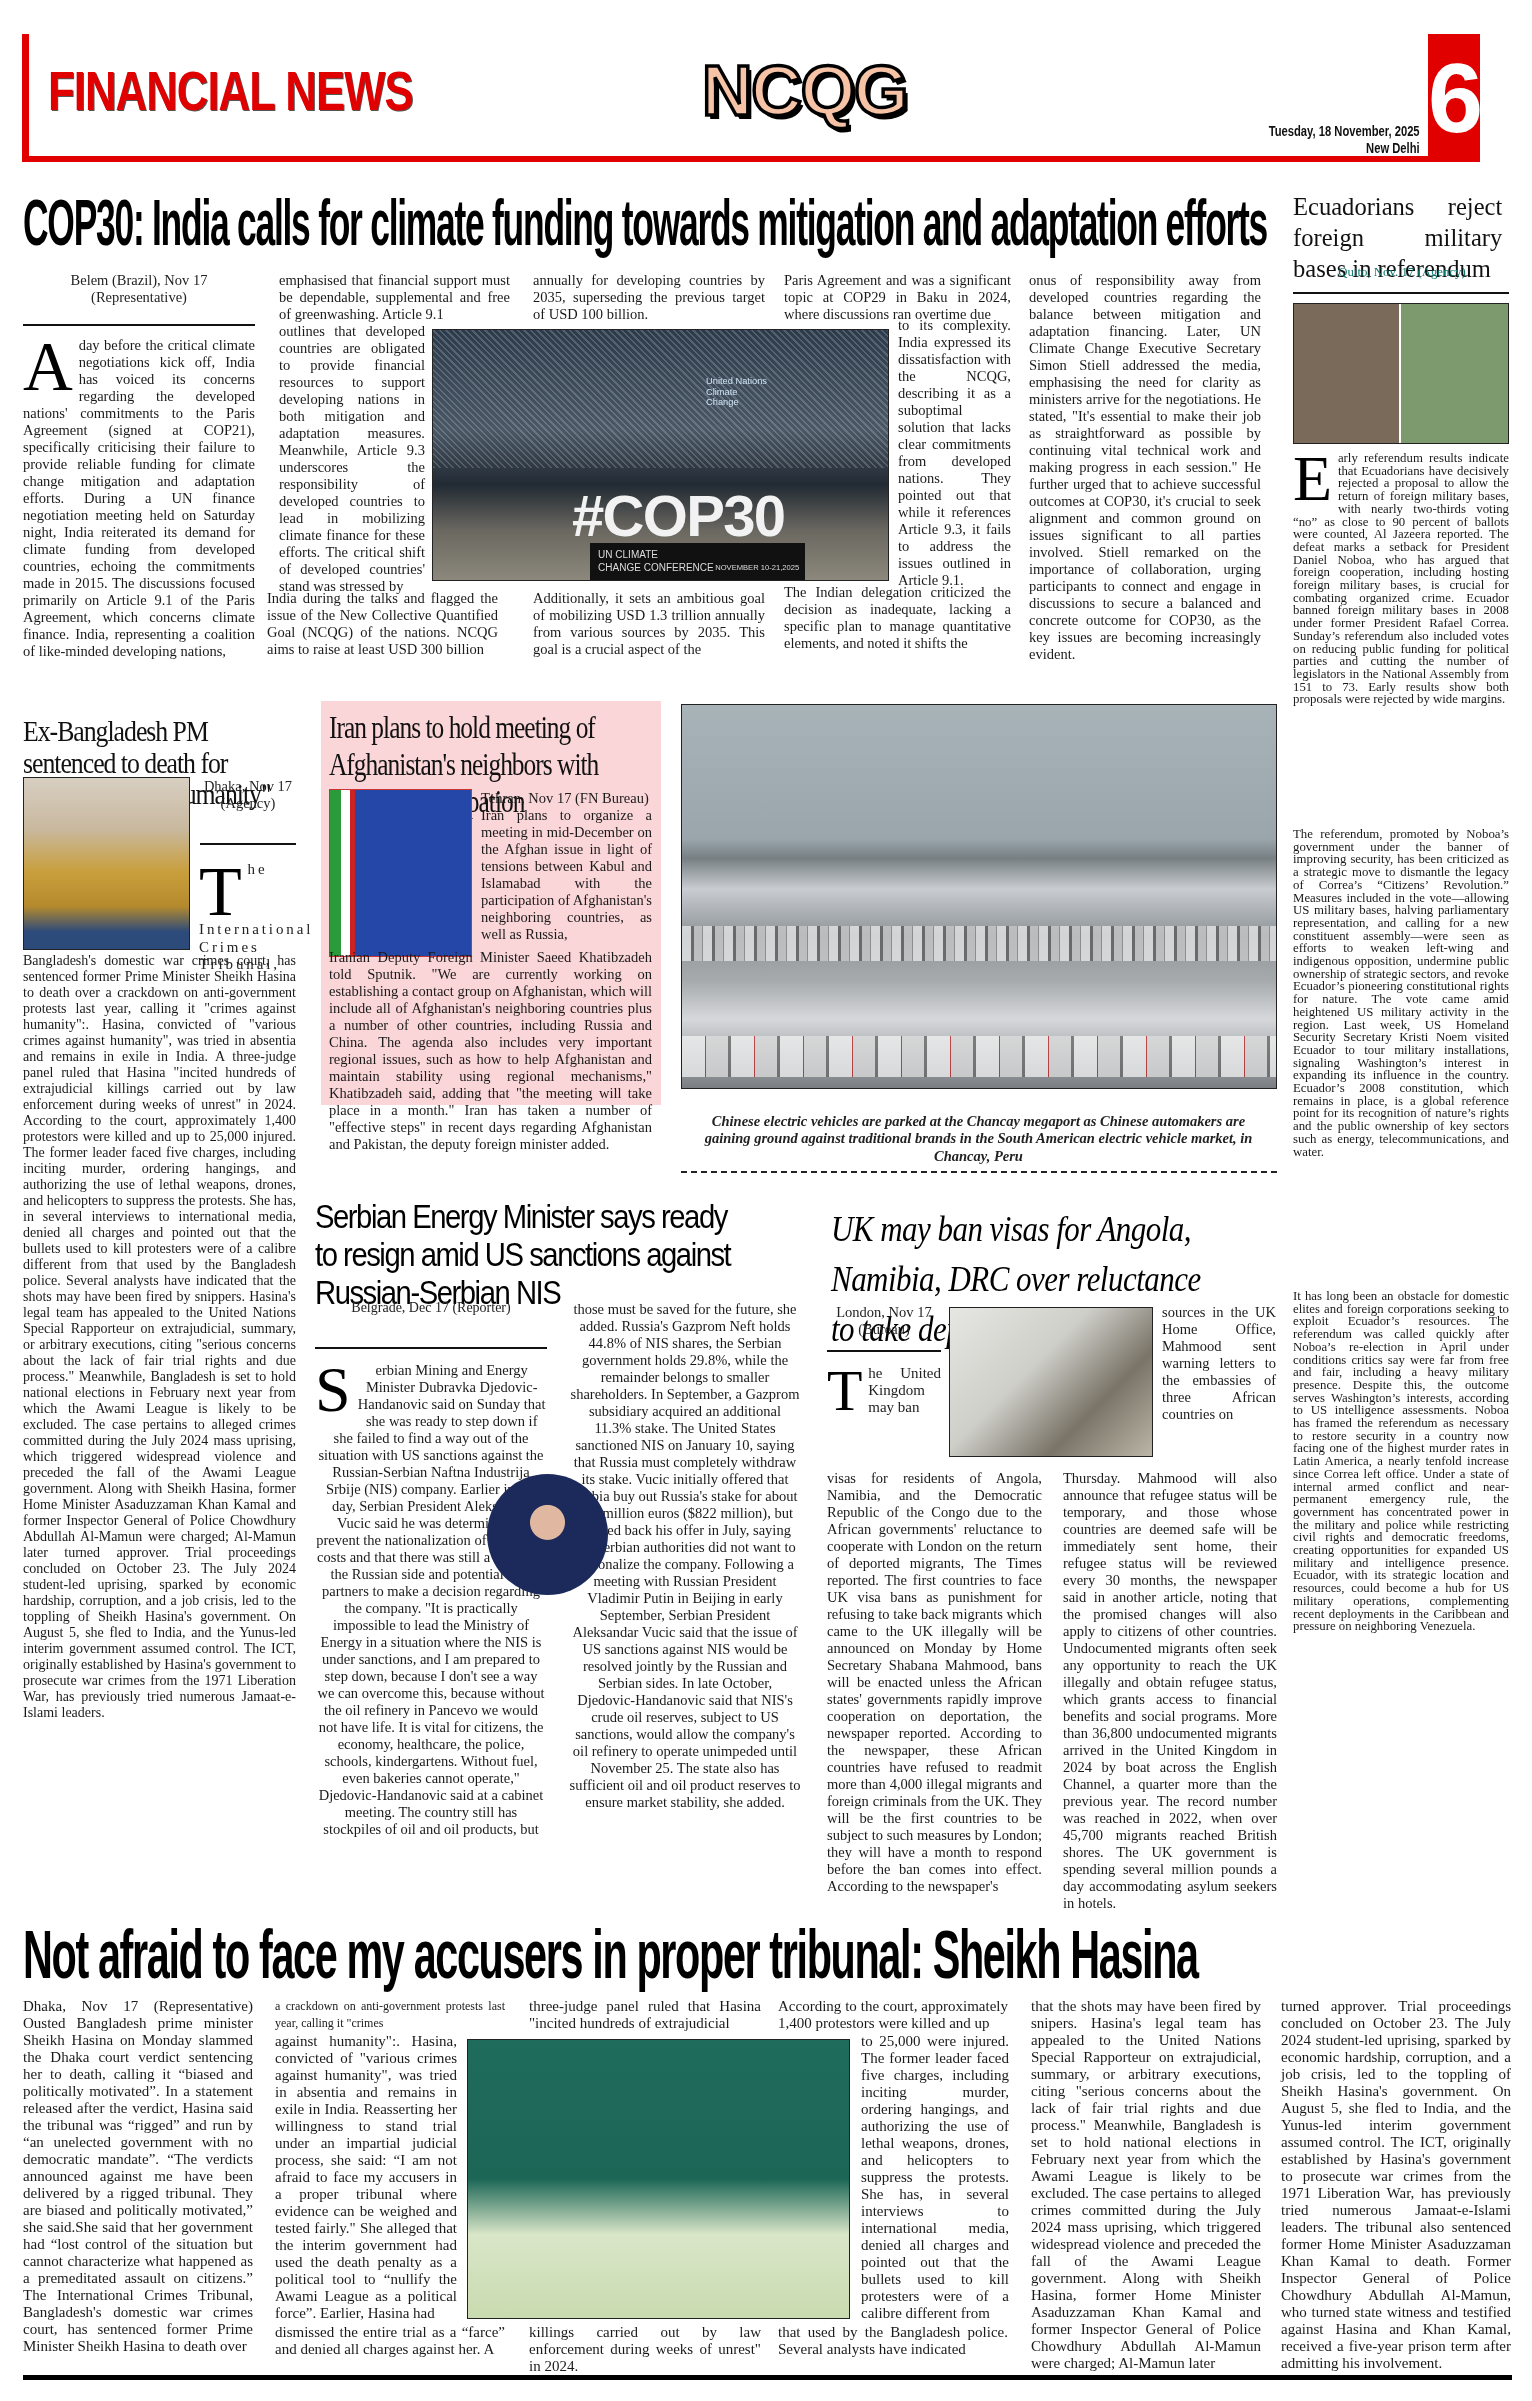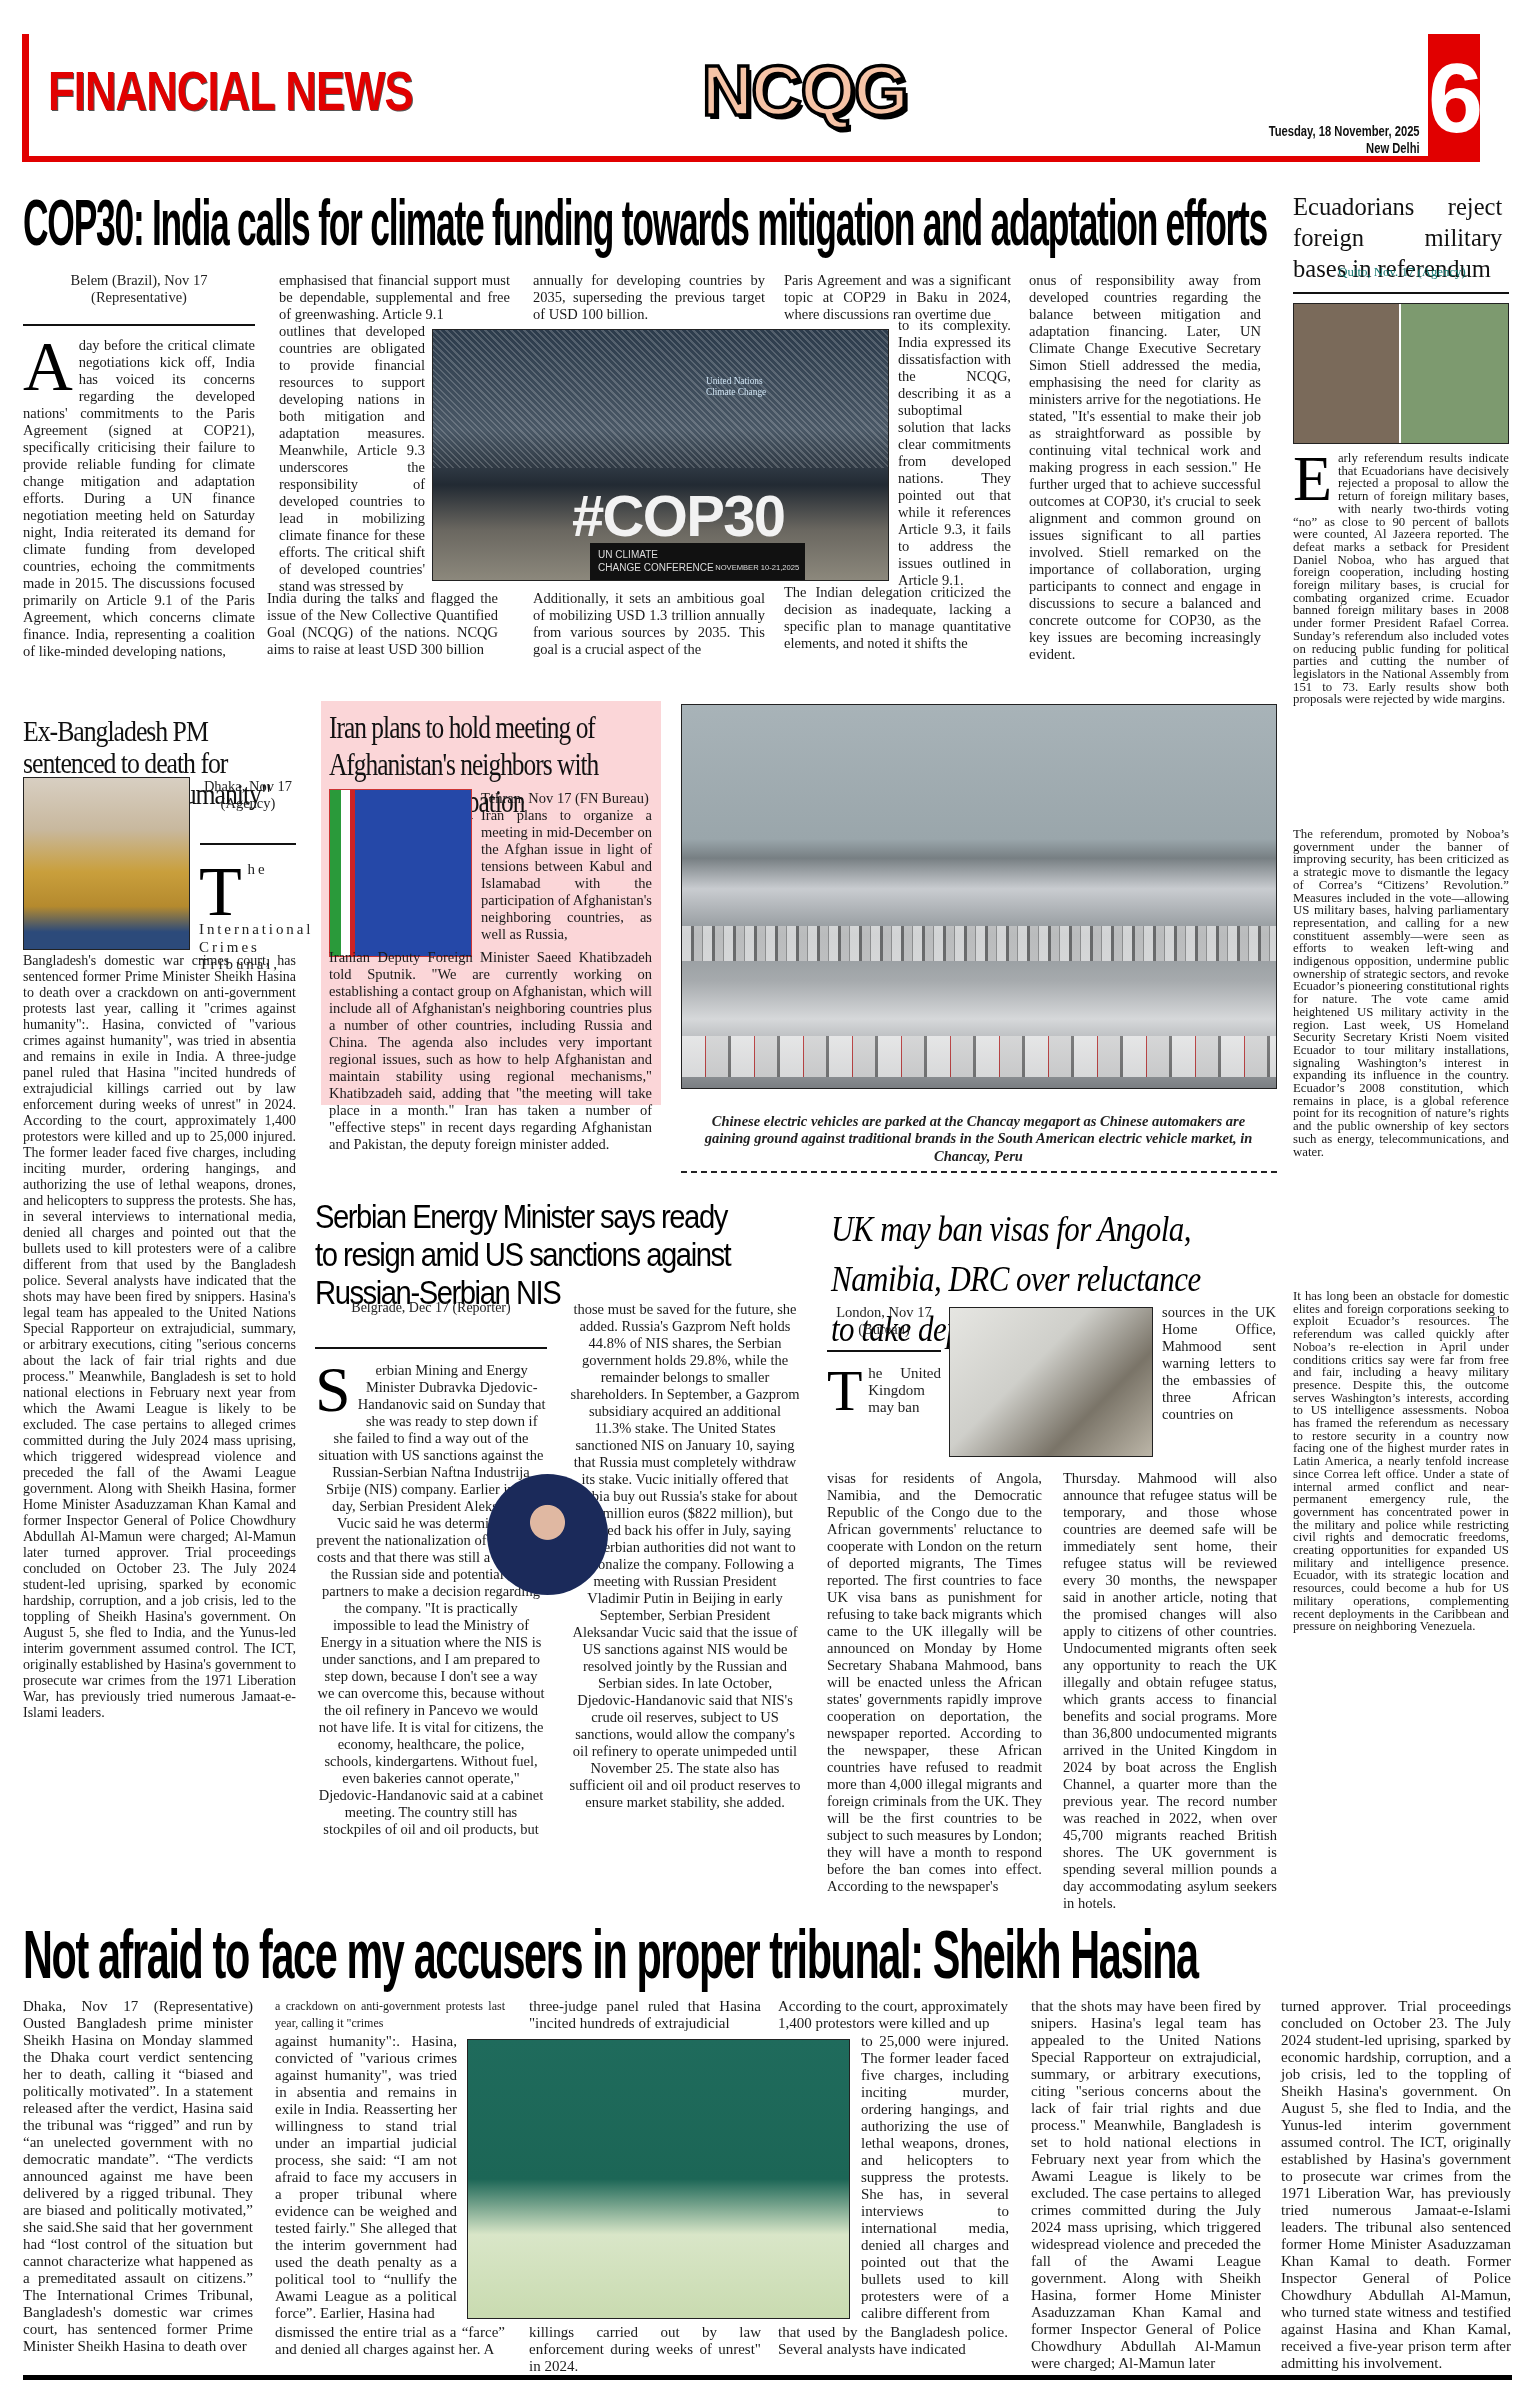--- a/index.html
+++ b/index.html
@@ -62,21 +62,21 @@
   </div>
 
   <div class="col body-text" style="left:279px;top:272px;width:231px;">emphasised that financial support must be dependable, supplemental and free of greenwashing. Article 9.1</div>
   <div class="col body-text" style="left:279px;top:323px;width:146px;">outlines that developed countries are obligated to provide financial resources to support developing nations in both mitigation and adaptation measures. Meanwhile, Article 9.3 underscores the responsibility of developed countries to lead in mobilizing climate finance for these efforts. The critical shift of developed countries' stand was stressed by</div>
   <div class="col body-text" style="left:267px;top:590px;width:231px;">India during the talks and flagged the issue of the New Collective Quantified Goal (NCQG) of the nations. NCQG aims to raise at least USD 300 billion</div>
 
   <div class="col body-text" style="left:533px;top:272px;width:232px;">annually for developing countries by 2035, superseding the previous target of USD 100 billion.</div>
   <div class="col body-text" style="left:533px;top:590px;width:232px;">Additionally, it sets an ambitious goal of mobilizing USD 1.3 trillion annually from various sources by 2035. This goal is a crucial aspect of the</div>
 
   <div class="photo ph-cop" style="left:432px;top:329px;width:457px;height:252px;">
-    <div class="abs" style="left:273px;top:46px;color:#cfe4f4;font-family:Liberation Serif, serif;font-size:9.3px;line-height:10.5px;width:64px;">United Nations Climate Change</div>
+    <div class="abs" style="left:273px;top:46px;color:#cfe4f4;font-family:Liberation Sans, sans-serif;font-size:9.3px;line-height:10.5px;width:64px;">United Nations Climate Change</div>
     <div class="abs" style="left:139px;top:157px;width:227px;height:52px;color:#f2f2f2;font-family:'Liberation Sans',sans-serif;font-weight:bold;font-size:58px;line-height:58px;letter-spacing:-1.7px;">#COP30</div>
     <div class="abs" style="left:157px;top:213px;width:215px;height:40px;background:#111;">
       <div class="abs" style="left:8.1px;top:5.8px;color:#ddd;font-family:'Liberation Sans',sans-serif;font-size:10px;line-height:12.8px;">
         <div>UN CLIMATE</div>
         <div>CHANGE CONFERENCE</div>
       </div>
       <div class="abs" style="right:5.8px;top:20px;color:#ddd;font-family:'Liberation Sans',sans-serif;font-size:7.6px;">NOVEMBER 10-21,2025</div>
     </div>
   </div>
 

